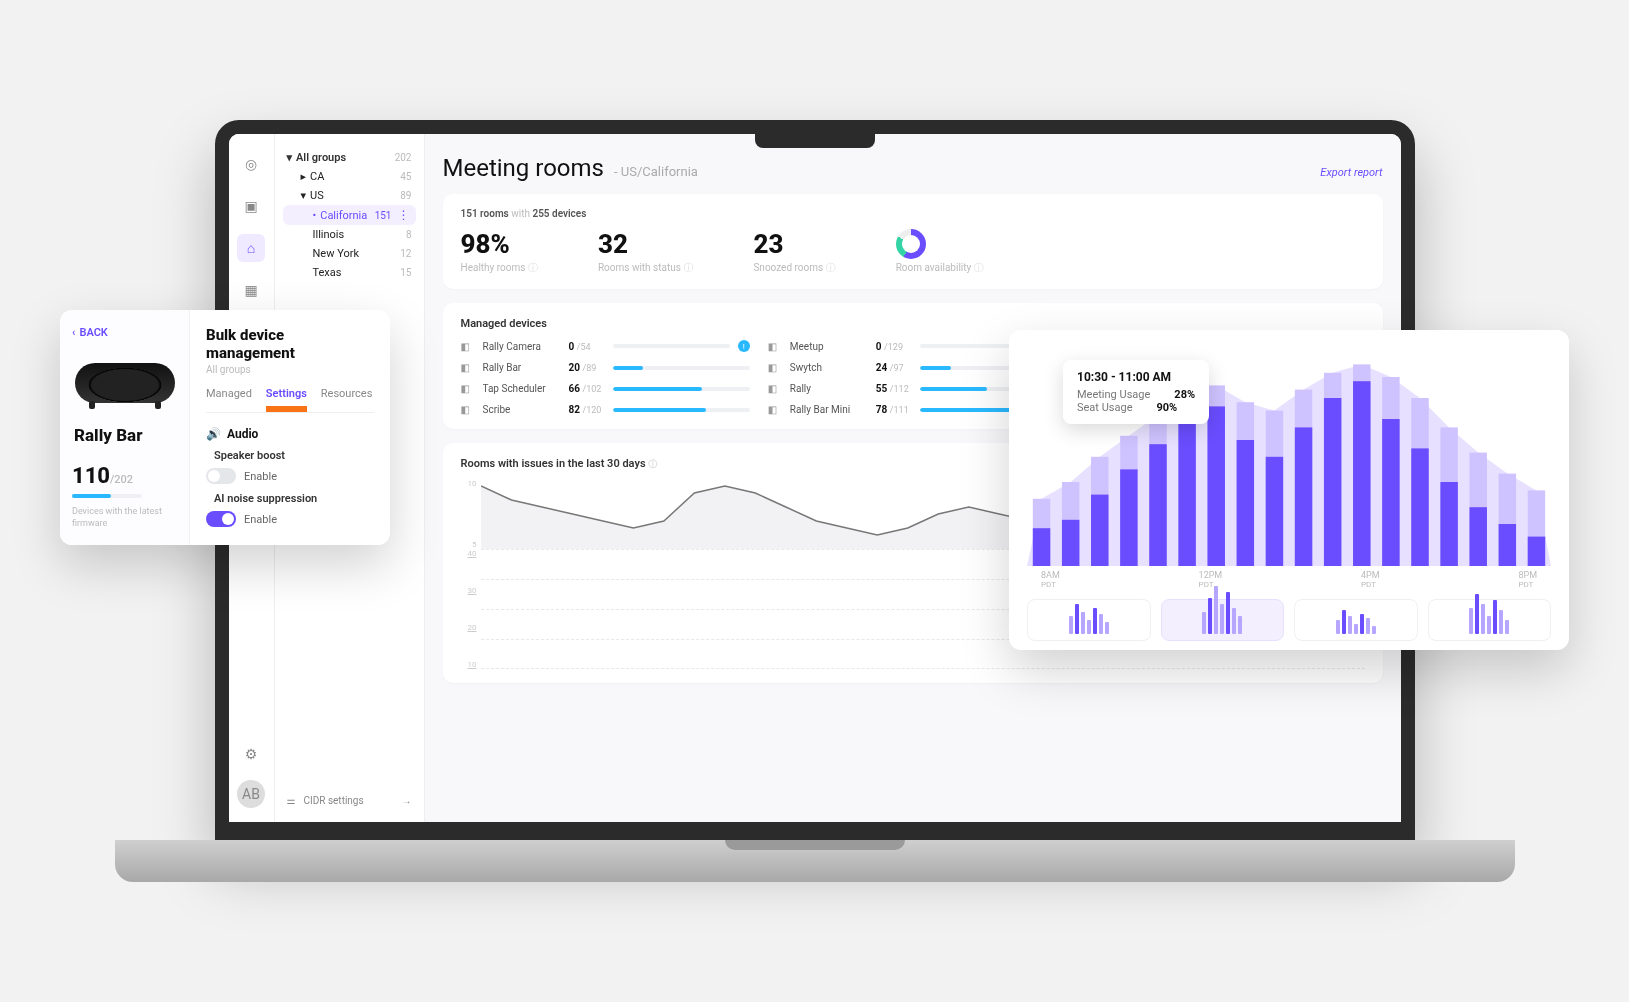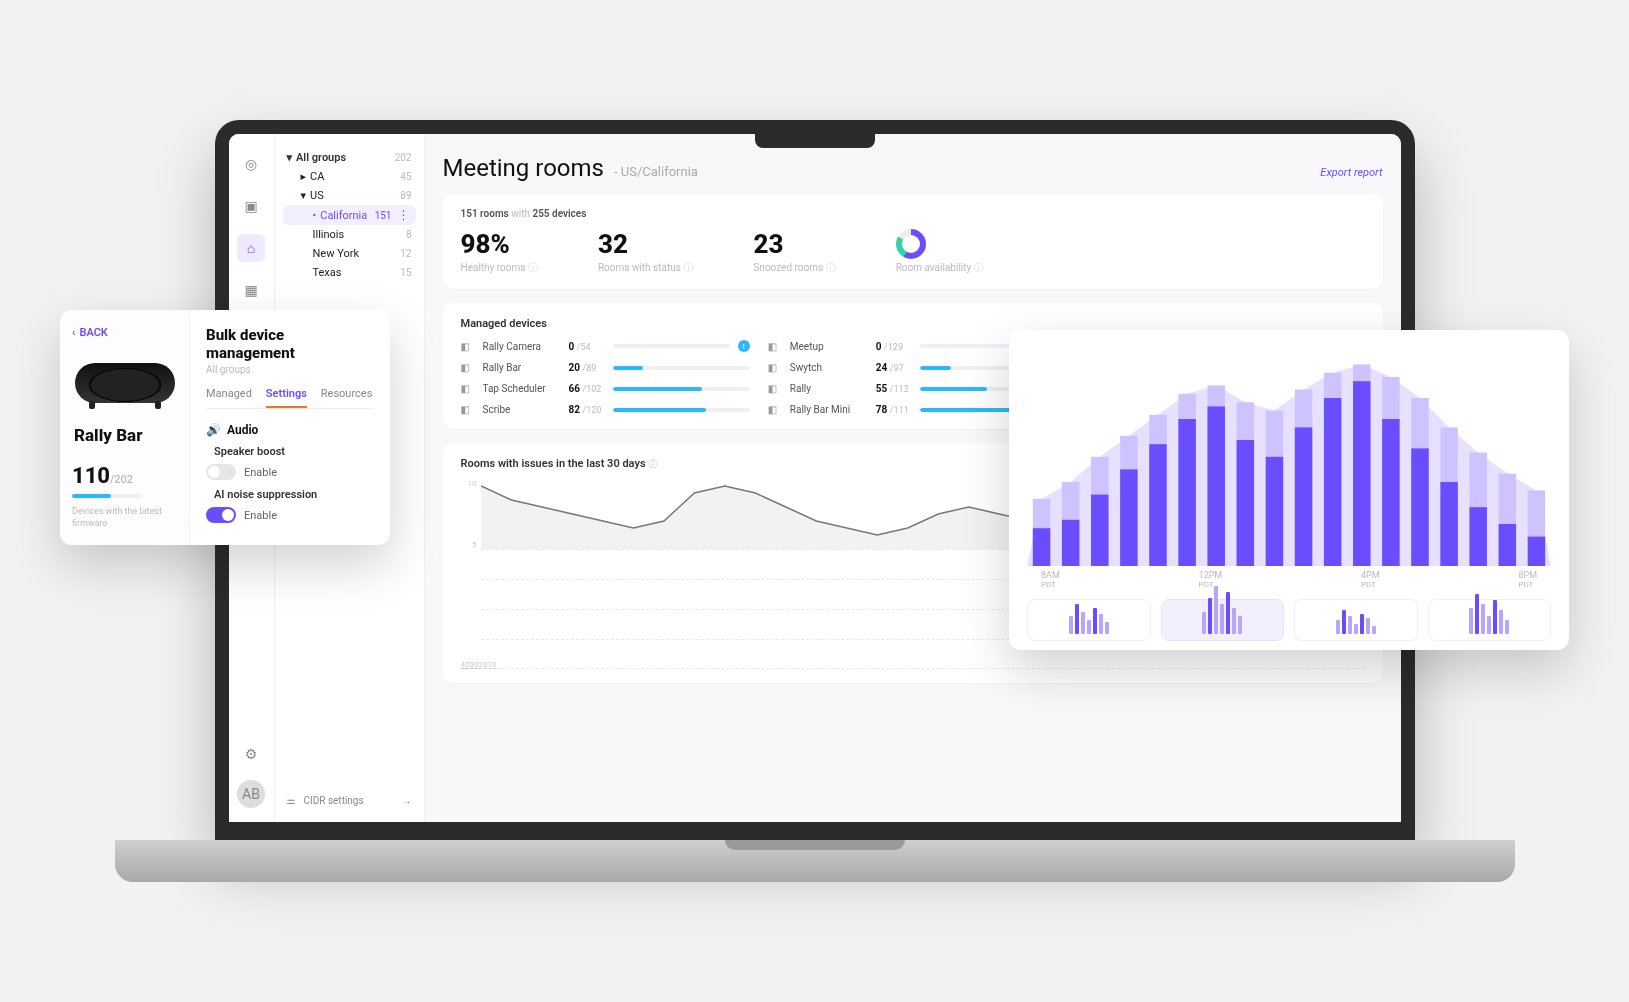--- a/index.html
+++ b/index.html
@@ -98,21 +98,21 @@
   .dev-row .bar  { flex:1; height:4px; background:#eef0f3; border-radius:2px; position:relative; overflow:hidden;}
   .dev-row .bar i{ position:absolute; left:0; top:0; bottom:0; background:#29b9ff; border-radius:2px;}
   .dev-row .badge{ width:12px;height:12px;border-radius:50%;background:#29b9ff;color:#fff;font-size:8px;display:flex;align-items:center;justify-content:center;}
   .dev-ic { width:14px; color:#999; display:inline-flex;}
 
   .issues-head { font-size:11px; font-weight:600; color:#333; margin-bottom:8px;}
   .line-chart { height:70px; display:flex; align-items:stretch; }
   .line-chart .yaxis { width:20px; font-size:8px; color:#ccc; display:flex; flex-direction:column; justify-content:space-between; align-items:flex-end; padding-right:4px;}
   .line-chart svg { flex:1; }
   .spike-chart { height:120px; display:flex; }
-  .spike-chart .yaxis { width:20px; font-size:8px; color:#ccc; display:flex; flex-direction:row; justify-content:space-between; align-items:flex-end; padding-right:4px;text-decoration:underline;}
+  .spike-chart .yaxis { width:20px; font-size:8px; color:#ccc; display:flex; flex-direction:column; justify-content:space-between; align-items:flex-end; padding-right:4px;text-decoration:underline;}
   .spike-area { flex:1; position:relative; }
   .spike-area .grid { position:absolute; inset:0; }
   .spike-area .grid div{ position:absolute; left:0; right:0; border-top:1px dashed #e8e8e8;}
   .spikes { position:absolute; inset:0; display:flex; align-items:flex-end; gap:3px; padding:0 2px;}
   .spikes span{ flex:1; }
   .spikes span i{ display:block; margin:0 auto; width:2px; border-radius:1px;}
 
   
   .float-left {
     position:absolute; left:60px; top:310px; width:330px;
@@ -135,21 +135,21 @@
   .dev-count { font-size:22px; font-weight:800; color:#111;}
   .dev-count small{ font-size:11px; color:#bbb; font-weight:500;}
   .mini-bar { width:70px; height:4px; background:#eef0f3; border-radius:2px; margin:6px 0 8px 0; position:relative;}
   .mini-bar i{position:absolute;left:0;top:0;bottom:0;width:55%;background:#29b9ff;border-radius:2px;}
   .dev-cap { font-size:9px; color:#bbb; text-align:left; line-height:1.3;}
   .float-left .col2 { flex:1; padding:16px 16px;}
   .bulk-title { font-size:15px; font-weight:800; color:#111;}
   .bulk-sub { font-size:10px; color:#bbb; margin:2px 0 12px 0;}
   .tabs { display:flex; gap:14px; font-size:11px; color:#888; border-bottom:1px solid #eee; margin-bottom:14px;}
   .tabs span{ padding-bottom:6px;}
-  .tabs .act{ color:#6a4dff; border-bottom:2px solid #f97316; font-weight:600;}
+  .tabs .act{ color:#6a4dff; border-bottom:6px solid #f97316; font-weight:600;}
   .section-h { font-size:12px; font-weight:700; color:#111; margin:6px 0; display:flex; align-items:center; gap:6px;}
   .setting-lbl{ font-size:11px; font-weight:600; color:#333; margin:8px 0 6px 8px;}
   .toggle { display:flex; align-items:center; gap:8px; font-size:11px; color:#666;}
   .sw { width:30px; height:16px; border-radius:8px; position:relative;}
   .sw.off{ background:#e4e6ea;} .sw.on{ background:#6a4dff;}
   .sw::after{content:"";position:absolute;top:2px;width:12px;height:12px;background:#fff;border-radius:50%;}
   .sw.off::after{left:2px;} .sw.on::after{right:2px;}
 
   
   .float-right{
@@ -692,20 +692,31 @@
     </div>
     <div class="setting-lbl">AI noise suppression</div>
     <div class="toggle">
       <div class="sw on"></div>
       <span>Enable</span>
     </div>
   </div>
 </div>
 
 <div class="float-right">
+  <div class="tooltip-box">
+    <div class="t-time">10:30 - 11:00 AM</div>
+    <div class="t-row">
+        <span>Meeting Usage</span>
+        <b>28%</b>
+      </div>
+    <div class="t-row">
+        <span>Seat Usage</span>
+        <b>90%</b>
+      </div>
+  </div>
   <div class="area-chart">
     <svg viewBox="0 0 520 210" preserveAspectRatio="none" id="area-svg">
         <path d="M0,210 L14.444444444444445,142.8 L43.333333333333336,126 L72.22222222222223,100.8 L101.11111111111111,79.80000000000001 L130,58.80000000000001 L158.8888888888889,37.80000000000001 L187.7777777777778,29.400000000000006 L216.66666666666669,46.19999999999999 L245.55555555555557,54.599999999999994 L274.44444444444446,33.599999999999994 L303.33333333333337,16.799999999999983 L332.22222222222223,8.400000000000006 L361.11111111111114,21 L390,42 L418.8888888888889,71.4 L447.77777777777777,96.6 L476.6666666666667,117.6 L505.5555555555556,134.4 L520,210 Z" fill="#e7e1ff"></path>
         <rect x="5.777777777777779" y="142.8" width="17.333333333333332" height="67.2" fill="#cfc3ff"></rect>
         <rect x="5.777777777777779" y="172.2" width="17.333333333333332" height="37.8" fill="#6a4dff"></rect>
         <rect x="34.66666666666667" y="126" width="17.333333333333332" height="84" fill="#cfc3ff"></rect>
         <rect x="34.66666666666667" y="163.8" width="17.333333333333332" height="46.2" fill="#6a4dff"></rect>
         <rect x="63.55555555555556" y="100.8" width="17.333333333333332" height="109.2" fill="#cfc3ff"></rect>
         <rect x="63.55555555555556" y="138.6" width="17.333333333333332" height="71.4" fill="#6a4dff"></rect>
         <rect x="92.44444444444446" y="79.80000000000001" width="17.333333333333332" height="130.2" fill="#cfc3ff"></rect>

